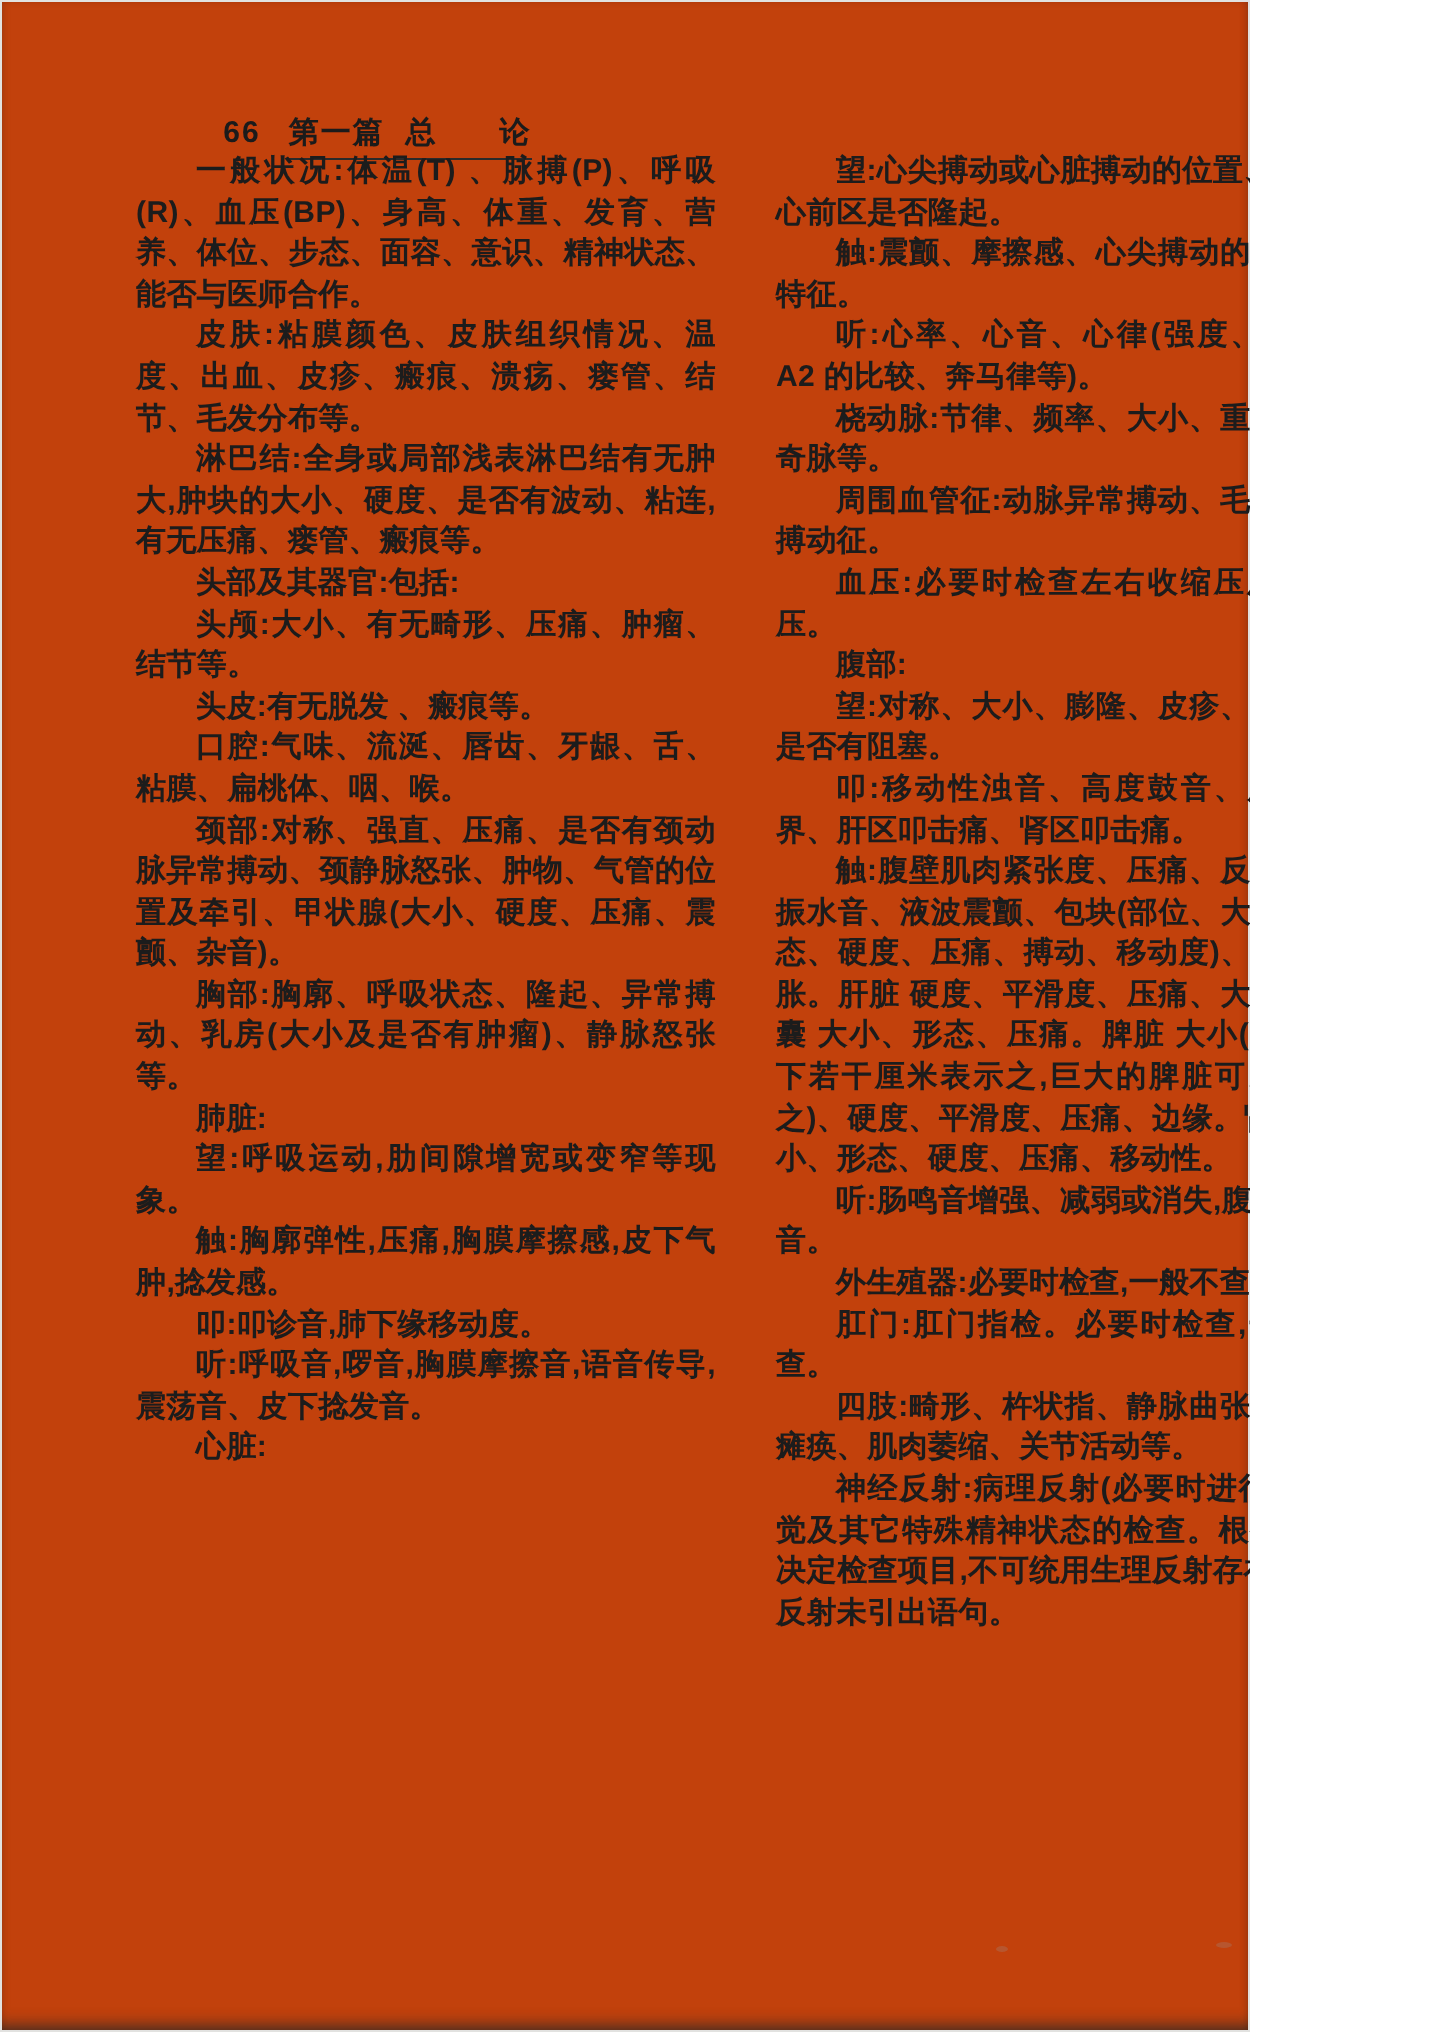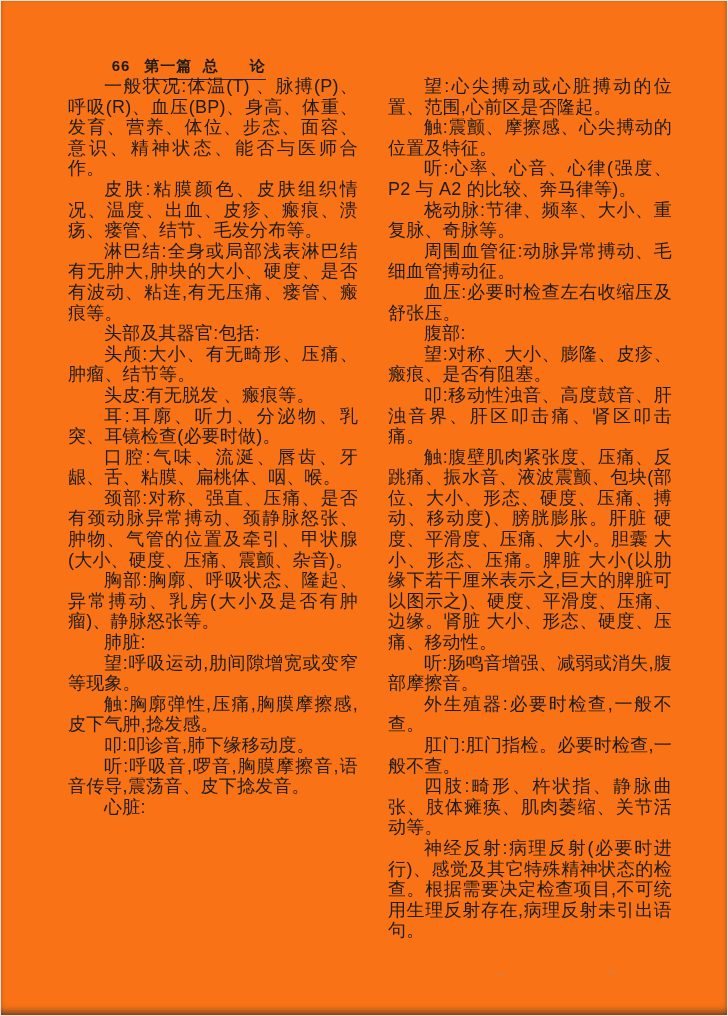--- a/index.html
+++ b/index.html
@@ -2,23 +2,23 @@
 <html lang="zh"><head>
 <meta charset="utf-8">
 <style>
   html, body {
     margin: 0;
     padding: 0;
     background: #ffffff;
   }
   .page {
     position: relative;
-    width: 728px;
+    width: 625px;
     height: 1016px;
-    background: #f97316;
+    background: #c2410c;
     overflow: hidden;
     font-family: "Liberation Sans", "DejaVu Sans", sans-serif;
     box-shadow:
       inset 0 0 0 1px #e2e2e0,
       inset 2px 2px 4px -2px rgba(0,0,0,0.18),
       inset -3px 0 5px -3px rgba(0,0,0,0.30),
       inset 0 -7px 8px -4px rgba(40,40,40,0.85);
   }
   .header {
     position: absolute;
@@ -40,25 +40,25 @@
     white-space: pre;
   }
   .columns {
     position: absolute;
     top: 76px;
     left: 68px;
     display: flex;
     gap: 30px;
   }
   .col {
-    font-size: 18px;
+    font-size: 15px;
     line-height: 20.6px;
     text-align: justify;
     color: #1c1c1c;
-    font-weight: 400;
+    font-weight: 700;
     letter-spacing: 0.2px;
   }
   .col.left  { width: 290px; }
   .col.right { width: 284px; }
   .col p {
     margin: 0;
     text-indent: 2em;
   }
   
   .smudge {
@@ -80,21 +80,20 @@
 
   <div class="columns">
 
     <div class="col left">
       <p>一般状况:体温(T) 、脉搏(P)、呼吸(R)、血压(BP)、身高、体重、发育、营养、体位、步态、面容、意识、精神状态、能否与医师合作。</p>
       <p>皮肤:粘膜颜色、皮肤组织情况、温度、出血、皮疹、瘢痕、溃疡、瘘管、结节、毛发分布等。</p>
       <p>淋巴结:全身或局部浅表淋巴结有无肿大,肿块的大小、硬度、是否有波动、粘连,有无压痛、瘘管、瘢痕等。</p>
       <p>头部及其器官:包括:</p>
       <p>头颅:大小、有无畸形、压痛、肿瘤、结节等。</p>
       <p>头皮:有无脱发 、瘢痕等。</p>
-      <p>耳:耳廓、听力、分泌物、乳突、耳镜检查(必要时做)。</p>
       <p>口腔:气味、流涎、唇齿、牙龈、舌、粘膜、扁桃体、咽、喉。</p>
       <p>颈部:对称、强直、压痛、是否有颈动脉异常搏动、颈静脉怒张、肿物、气管的位置及牵引、甲状腺(大小、硬度、压痛、震颤、杂音)。</p>
       <p>胸部:胸廓、呼吸状态、隆起、异常搏动、乳房(大小及是否有肿瘤)、静脉怒张等。</p>
       <p>肺脏:</p>
       <p>望:呼吸运动,肋间隙增宽或变窄等现象。</p>
       <p>触:胸廓弹性,压痛,胸膜摩擦感,皮下气肿,捻发感。</p>
       <p>叩:叩诊音,肺下缘移动度。</p>
       <p>听:呼吸音,啰音,胸膜摩擦音,语音传导,震荡音、皮下捻发音。</p>
       <p>心脏:</p>
     </div>

